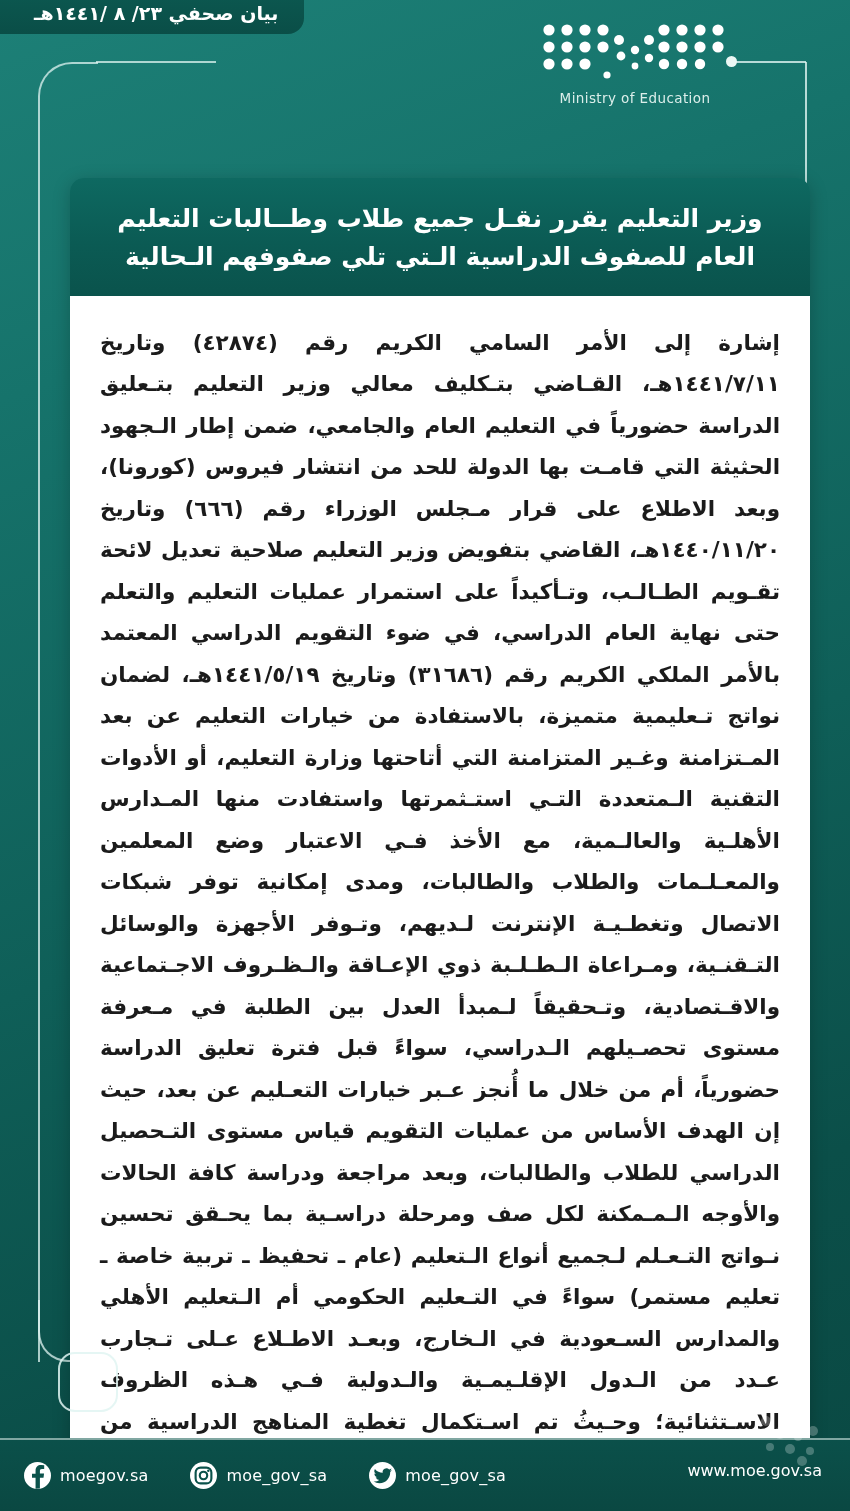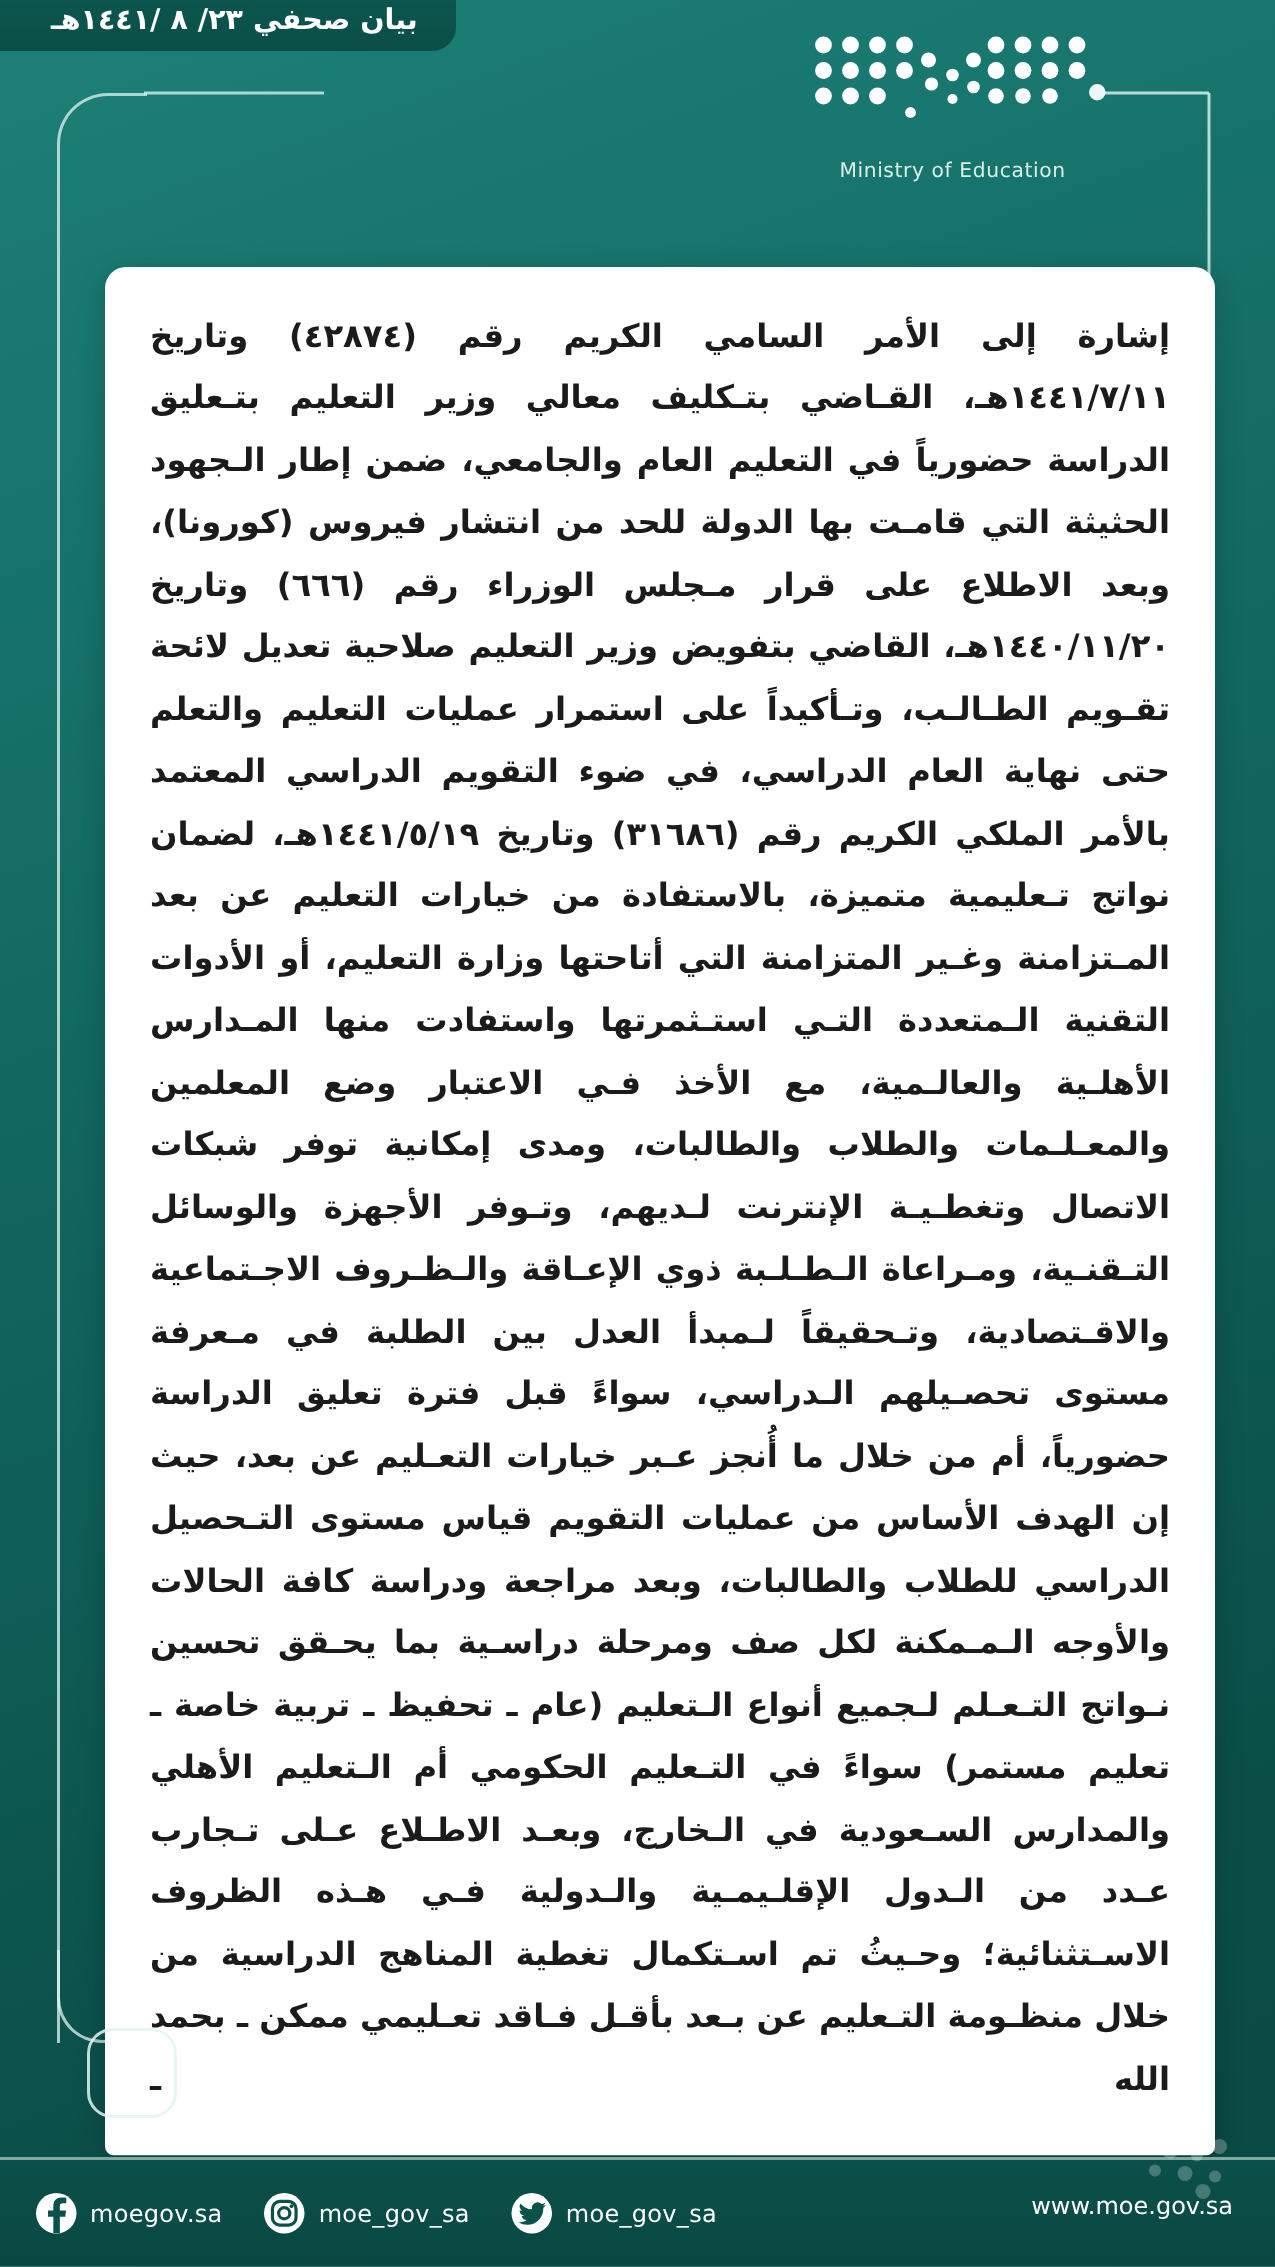--- a/index.html
+++ b/index.html
@@ -135,21 +135,21 @@
   .logo-dots { display: block; margin: 0 auto; }
   .logo-ar {
     margin-top: 22px;
     color: #ffffff;
     font-size: 26px;
     font-weight: bold;
     letter-spacing: 2px;
     direction: rtl;
   }
   .logo-en {
-    margin-top: 20px;
+    margin-top: 4px;
     color: #dbeeea;
     font-size: 13.5px;
     letter-spacing: .4px;
     direction: ltr;
   }
 
   
   .card {
     position: absolute;
     left: 70px;
@@ -202,21 +202,21 @@
     border-top: 2px solid rgba(225,245,242,.55);
     z-index: 5;
   }
   .socials {
     position: absolute;
     left: 24px;
     top: 0;
     height: 71px;
     display: flex;
     align-items: center;
-    gap: 28px;
+    gap: 42px;
     direction: ltr;
   }
   .social {
     display: flex;
     align-items: center;
     gap: 9px;
   }
   .social-icon {
     width: 27px;
     height: 27px;
@@ -298,20 +298,23 @@
           <circle cx="163" cy="27" r="5.6"></circle>
         <circle cx="163" cy="44" r="5.2"></circle>
         <circle cx="181" cy="10" r="5.6"></circle>
           <circle cx="181" cy="27" r="5.6"></circle>
       </g>
     </svg>
     <div class="logo-en">Ministry of Education</div>
   </div>
 
   <div class="card">
+    <div class="card-head">
+      <h1>وزير التعليم يقرر نقـل جميع طلاب وطــالبات التعليم العام للصفوف الدراسية الـتي تلي صفوفهم الـحالية</h1>
+    </div>
     <div class="card-body">
       <p>إشارة إلى الأمر السامي الكريم رقم (٤٢٨٧٤) وتاريخ ١٤٤١/٧/١١هـ، القـاضي بتـكليف معالي وزير التعليم بتـعليق الدراسة حضورياً في التعليم العام والجامعي، ضمن إطار الـجهود الحثيثة التي قامـت بها الدولة للحد من انتشار فيروس (كورونا)، وبعد الاطلاع على قرار مـجلس الوزراء رقم (٦٦٦) وتاريخ ١٤٤٠/١١/٢٠هـ، القاضي بتفويض وزير التعليم صلاحية تعديل لائحة تقـويم الطـالـب، وتـأكيداً على استمرار عمليات التعليم والتعلم حتى نهاية العام الدراسي، في ضوء التقويم الدراسي المعتمد بالأمر الملكي الكريم رقم (٣١٦٨٦) وتاريخ ١٤٤١/٥/١٩هـ، لضمان نواتج تـعليمية متميزة، بالاستفادة من خيارات التعليم عن بعد المـتزامنة وغـير المتزامنة التي أتاحتها وزارة التعليم، أو الأدوات التقنية الـمتعددة التـي استـثمرتها واستفادت منها المـدارس الأهلـية والعالـمية، مع الأخذ فـي الاعتبار وضع المعلمين والمعـلـمات والطلاب والطالبات، ومدى إمكانية توفر شبكات الاتصال وتغطـيـة الإنترنت لـديهم، وتـوفر الأجهزة والوسائل التـقنـية، ومـراعاة الـطـلـبة ذوي الإعـاقة والـظـروف الاجـتماعية والاقـتصادية، وتـحقيقاً لـمبدأ العدل بين الطلبة في مـعرفة مستوى تحصـيلهم الـدراسي، سواءً قبل فترة تعليق الدراسة حضورياً، أم من خلال ما أُنجز عـبر خيارات التعـليم عن بعد، حيث إن الهدف الأساس من عمليات التقويم قياس مستوى التـحصيل الدراسي للطلاب والطالبات، وبعد مراجعة ودراسة كافة الحالات والأوجه الـمـمكنة لكل صف ومرحلة دراسـية بما يحـقق تحسين نـواتج التـعـلم لـجميع أنواع الـتعليم (عام ـ تحفيظ ـ تربية خاصة ـ تعليم مستمر) سواءً في التـعليم الحكومي أم الـتعليم الأهلي والمدارس السـعودية في الـخارج، وبعـد الاطـلاع عـلى تـجارب عـدد من الـدول الإقلـيمـية والـدولية فـي هـذه الظروف الاسـتثنائية؛ وحـيثُ تم اسـتكمال تغطية المناهج الدراسية من خلال منظـومة التـعليم عن بـعد بأقـل فـاقد تعـليمي ممكن ـ بحمد الله ـ</p>
 
     </div>
   </div>
 
   <div class="page-badge">١</div>
 
   <div class="footer">
 

